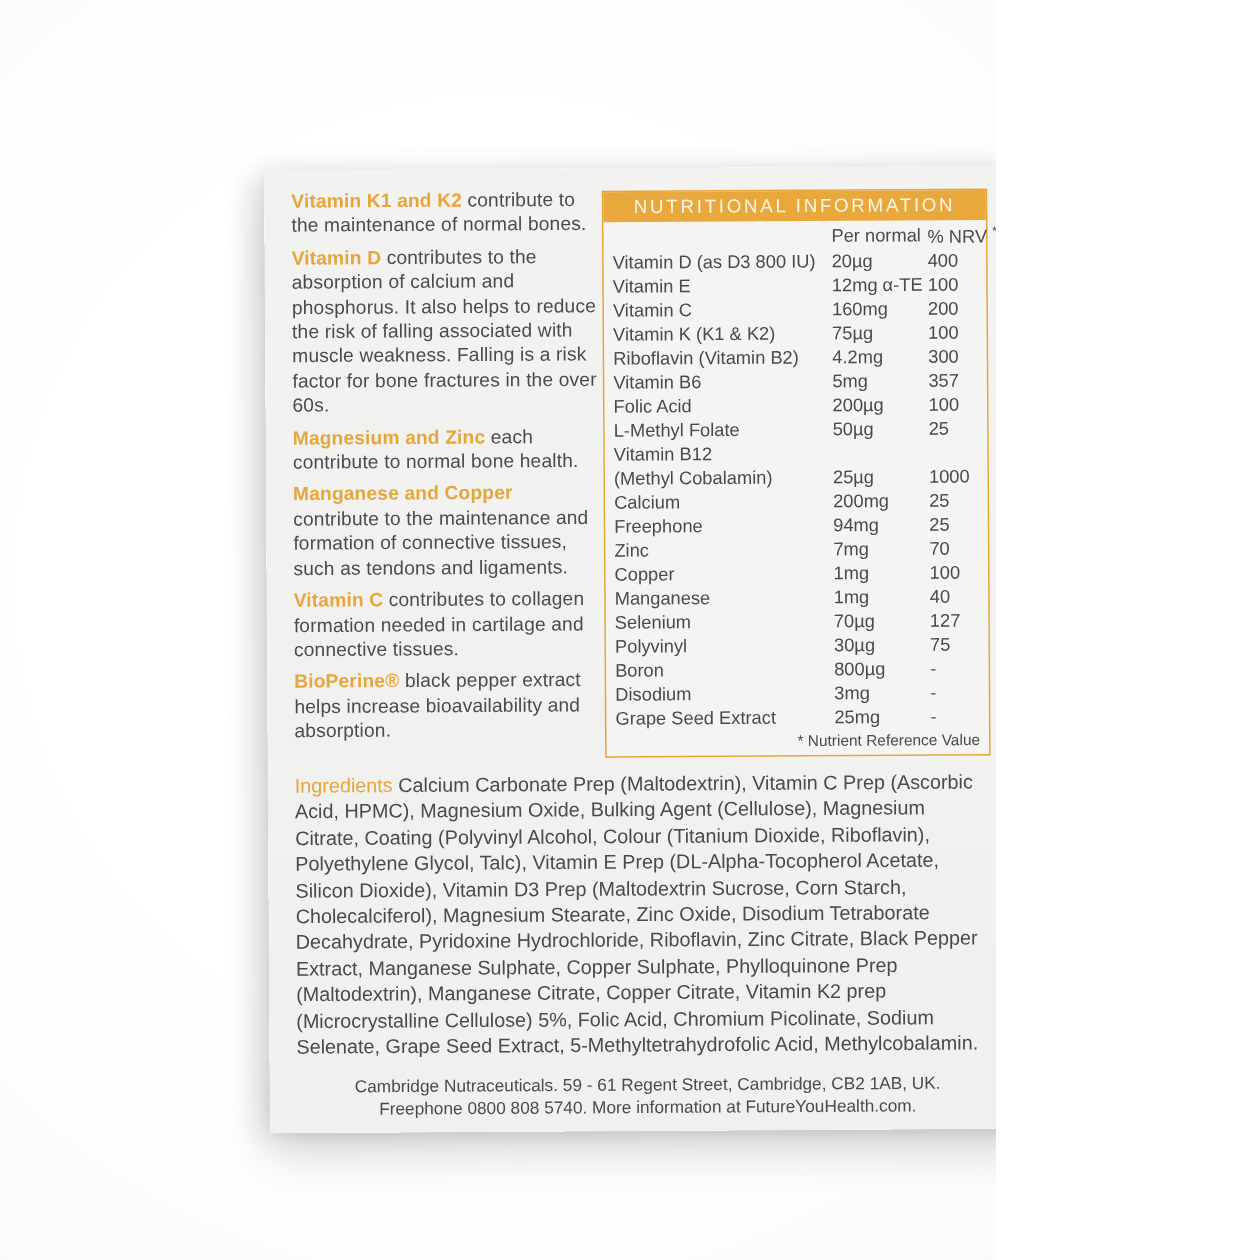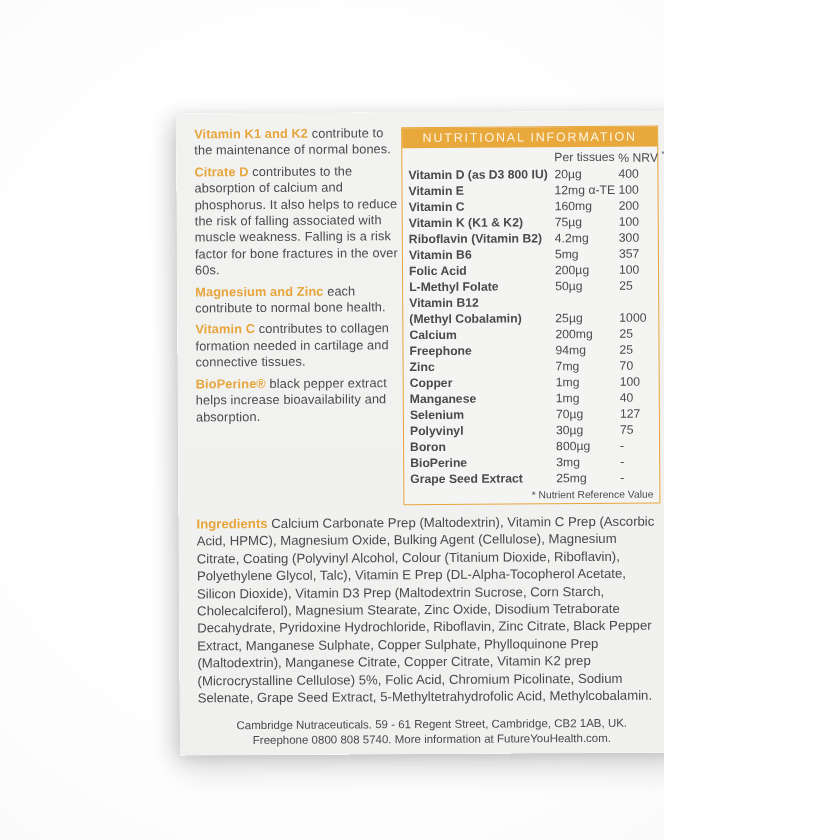--- a/index.html
+++ b/index.html
@@ -27,64 +27,67 @@
   .nutri { position:absolute; left:225px; top:15px; width:257px; box-sizing:border-box;
            border:1px solid #e7a63c; background:#f4f4f3; padding-bottom:3px; }
   .banner { background:#e9a83c; color:#fcf5e3; font-size:12.5px; letter-spacing:1.8px;
             text-align:center; height:20px; line-height:21px; font-weight:400; }
   .thead { display:grid; grid-template-columns:146px 64px 1fr; font-size:12.2px; font-weight:700;
            color:#4b4b4d; padding:3px 4px 1px 6px; font-weight:400; }
   .thead .h-amount, .thead .h-nrv { white-space:nowrap; }
   .thead sup { font-size:8px; }
   .row { display:grid; grid-template-columns:146px 64px 1fr; padding:0 4px 0 6px;
          font-size:12.2px; line-height:16px; color:#4a4a4c; }
-  .r-name { white-space:nowrap;font-weight:bold; }
+  .r-name { white-space:nowrap; }
   .footnote { text-align:right; font-size:10.3px; color:#4a4a4c; padding:3px 6px 0 0; }
   
   .ingredients { position:absolute; left:18px; top:402px; width:464px;
                  font-size:13.2px; line-height:17.4px; color:#4a4a4c; }
-  .ing-lead { color:#e7a63c; font-weight:700; }
+  .ing-lead { color:#e7a63c; font-weight:400; }
   
   .contact { position:absolute; left:0; top:605px; width:100%; text-align:center;
              font-size:11.5px; line-height:15px; color:#4a4a4c; }
 </style>
 </head>
 <body>
 
 <div class="stage">
   <div class="card">
 
     <div class="benefits" id="benefits">
   <p class="benefit">
     <span class="b-lead">Vitamin K1 and K2</span><span class="b-text"> contribute to the maintenance of normal bones.</span>
   </p>
 
   <p class="benefit">
-    <span class="b-lead">Citrate D</span><span class="b-text"> contributes to the absorption of calcium and phosphorus. It also helps to reduce the risk of falling associated with muscle weakness. Falling is a risk factor for bone fractures in the over 60s.</span>
+    <span class="b-lead">Vitamin D</span><span class="b-text"> contributes to the absorption of calcium and phosphorus. It also helps to reduce the risk of falling associated with muscle weakness. Falling is a risk factor for bone fractures in the over 60s.</span>
   </p>
 
   <p class="benefit">
     <span class="b-lead">Magnesium and Zinc</span><span class="b-text"> each contribute to normal bone health.</span>
   </p>
 
+  <p class="benefit">
+    <span class="b-lead">Manganese and Copper</span><span class="b-text"> contribute to the maintenance and formation of connective tissues, such as tendons and ligaments.</span>
+  </p>
 
   <p class="benefit">
     <span class="b-lead">Vitamin C</span><span class="b-text"> contributes to collagen formation needed in cartilage and connective tissues.</span>
   </p>
 
   <p class="benefit">
     <span class="b-lead">BioPerine®</span><span class="b-text"> black pepper extract helps increase bioavailability and absorption.</span>
   </p>
 </div>
 
     <div class="nutri">
       <div class="banner">NUTRITIONAL INFORMATION</div>
       <div class="thead">
         <span></span>
-        <span class="h-amount">Per tissues</span>
+        <span class="h-amount">Per normal</span>
         <span class="h-nrv"><span>% NRV</span> <sup>*</sup></span>
       </div>
       <div id="rows">
   <div class="row">
     <span class="r-name">Vitamin D (as D3 800 IU)</span>
     <span class="r-amount">20µg</span>
     <span class="r-nrv">400</span>
   </div>
 
   <div class="row">
@@ -183,21 +186,21 @@
     <span class="r-nrv">75</span>
   </div>
 
   <div class="row">
     <span class="r-name">Boron</span>
     <span class="r-amount">800µg</span>
     <span class="r-nrv">-</span>
   </div>
 
   <div class="row">
-    <span class="r-name">BioPerine</span>
+    <span class="r-name">Disodium</span>
     <span class="r-amount">3mg</span>
     <span class="r-nrv">-</span>
   </div>
 
   <div class="row">
     <span class="r-name">Grape Seed Extract</span>
     <span class="r-amount">25mg</span>
     <span class="r-nrv">-</span>
   </div>
 </div>

